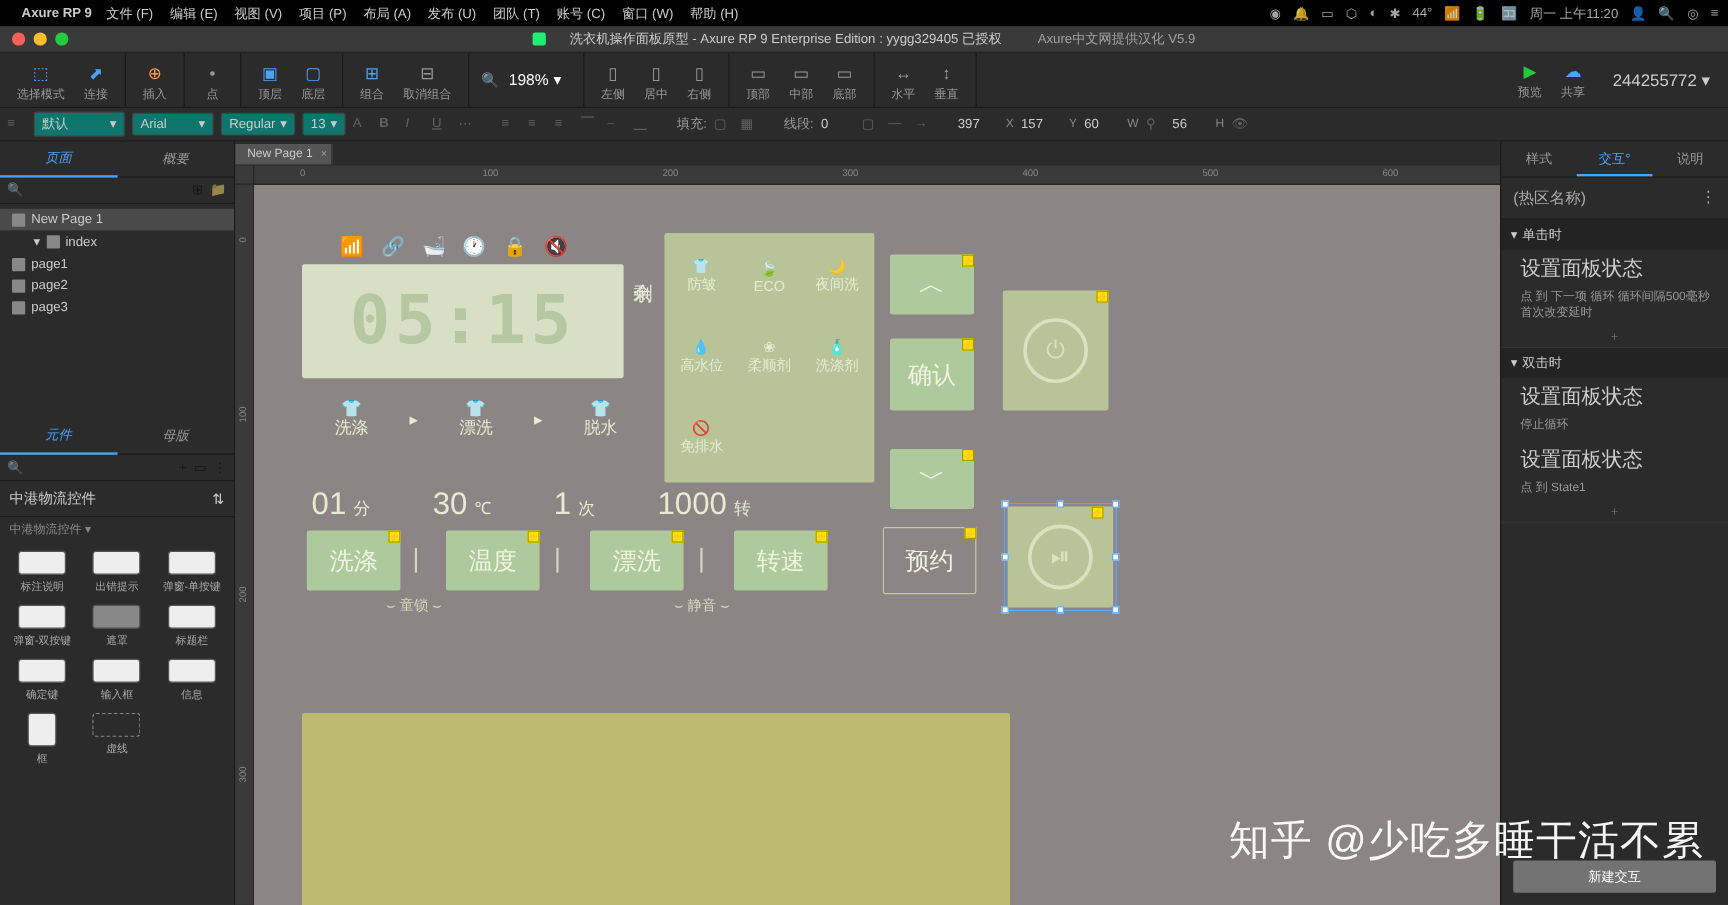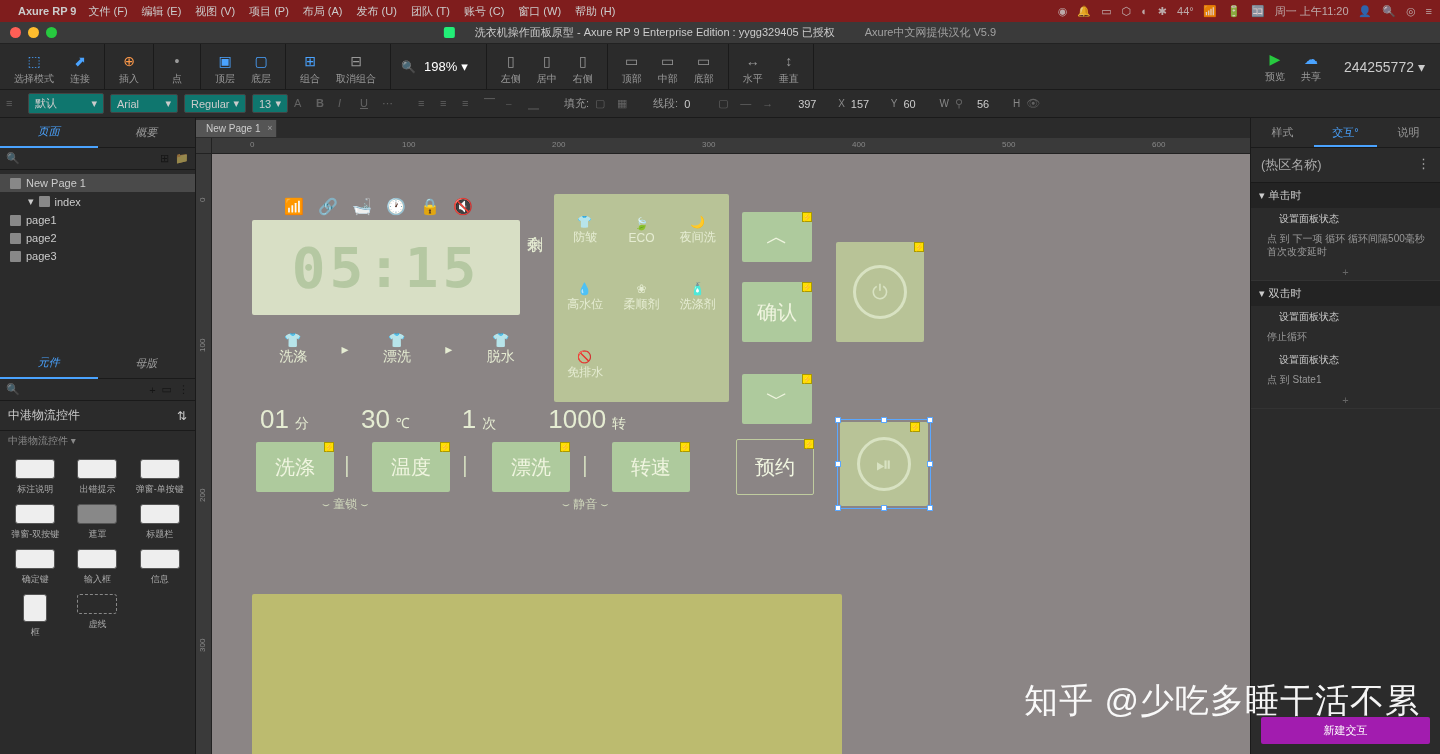--- a/index.html
+++ b/index.html
@@ -1,19 +1,19 @@
 <!DOCTYPE html>
 <html><head>
 <meta charset="utf-8">
 <style>
 * { margin:0; padding:0; box-sizing:border-box; font-family:Arial,sans-serif; user-select:none; }
 body { width:1440px; height:754px; background:#333; overflow:hidden; position:relative; }
 
 
-.mac-menubar { height:22px; background:#7f1d1d; display:flex; align-items:center; color:#ccc; font-size:11px; padding:0 8px; }
+.mac-menubar { height:22px; background:#000000; display:flex; align-items:center; color:#ccc; font-size:11px; padding:0 8px; }
 .mac-menubar .apple { margin-right:10px; }
 .mac-menubar .app-name { font-weight:bold; margin-right:12px; }
 .mac-menubar .menu-item { margin-right:14px; cursor:default; }
 .mac-menubar .spacer { flex:1; }
 .mac-menubar .status-item { margin-left:10px; opacity:.8; }
 
 
 .title-bar { height:22px; background:#3a3a3a; border-bottom:1px solid #222; display:flex; align-items:center; font-size:11px; color:#ccc; position:relative; }
 .traffic { display:flex; gap:7px; padding-left:10px; }
 .traffic span { width:11px; height:11px; border-radius:50%; display:block; }
@@ -88,24 +88,24 @@
 .hotspot-marker { position:absolute; width:10px; height:10px; background:#ffe100; font-size:8px; color:#000; display:flex; align-items:center; justify-content:center; border:1px solid #aa9900; z-index:5;}
 .sel-handles { position:absolute; border:1px solid #5aa7ff; }
 .sel-handles i { position:absolute; width:6px; height:6px; background:#fff; border:1px solid #5aa7ff; }
 
 
 .r-tabs { display:flex; height:30px; border-bottom:1px solid #1a1a1a;}
 .r-tab { flex:1; text-align:center; padding:7px 0; font-size:11px; color:#999;}
 .r-tab.active { color:#4aa3ff; border-bottom:2px solid #4aa3ff;}
 .r-name { padding:8px 10px; color:#aaa; font-size:13px; border-bottom:1px solid #1a1a1a; display:flex; justify-content:space-between;}
 .r-section-h { background:#232323; padding:5px 8px; font-size:11px; color:#ccc; display:flex; align-items:center; gap:4px;}
-.r-action { padding:4px 10px 4px 28px; font-size:10px; color:#ccc;}
+.r-action { padding:4px 10px 4px 16px; font-size:17px; color:#ccc;}
 .r-action-sub { padding:2px 10px 6px 16px; font-size:10px; color:#999; line-height:1.3;}
 .r-plus { text-align:center; color:#666; font-size:11px; padding:2px 0; border-bottom:1px solid #333;}
-.new-interaction { margin:10px; padding:6px; background:#a21caf; color:#fff; text-align:center; font-size:11px; border-radius:2px;}
+.new-interaction { margin:10px; padding:6px; background:#737373; color:#fff; text-align:center; font-size:11px; border-radius:2px;}
 
 .watermark { position:absolute; right:20px; bottom:30px; font-size:34px; color:#fff; opacity:.95; font-weight:400; letter-spacing:1px; pointer-events:none;}
 </style>
 </head>
 <body>
 
 <div class="mac-menubar">
   <span class="apple"></span>
   <span class="app-name">Axure RP 9</span>
   <span class="menu-item">文件 (F)</span>

